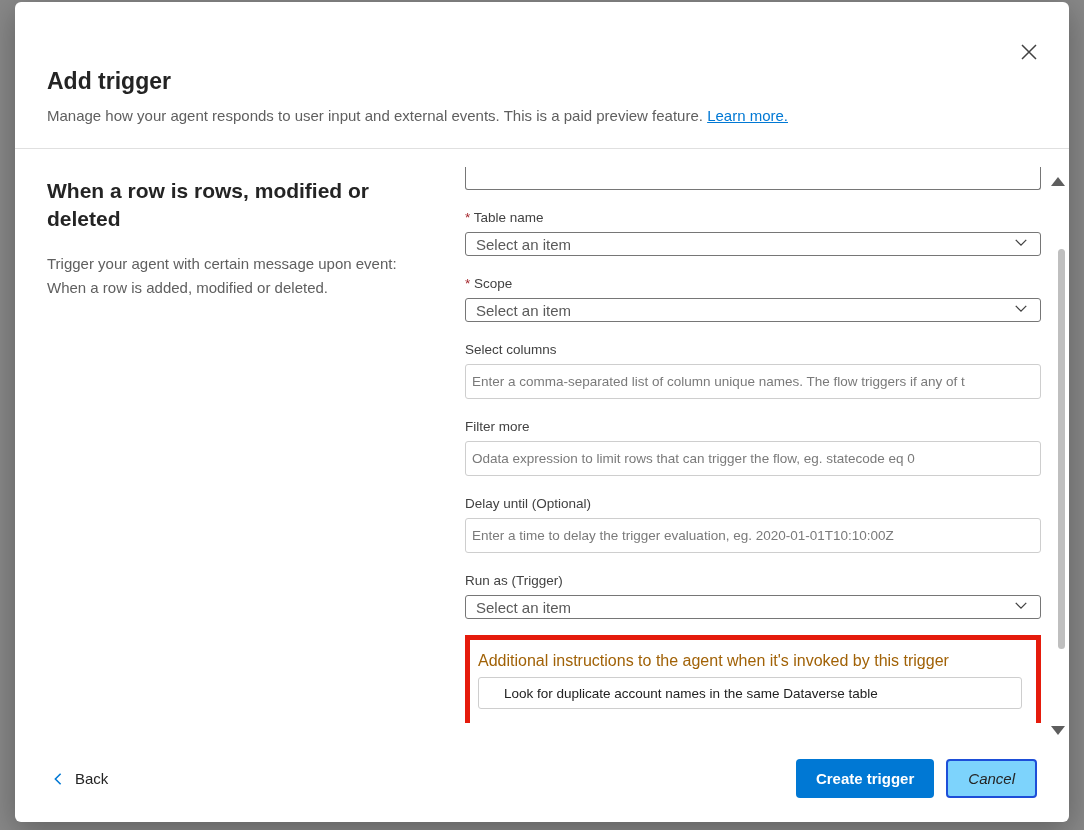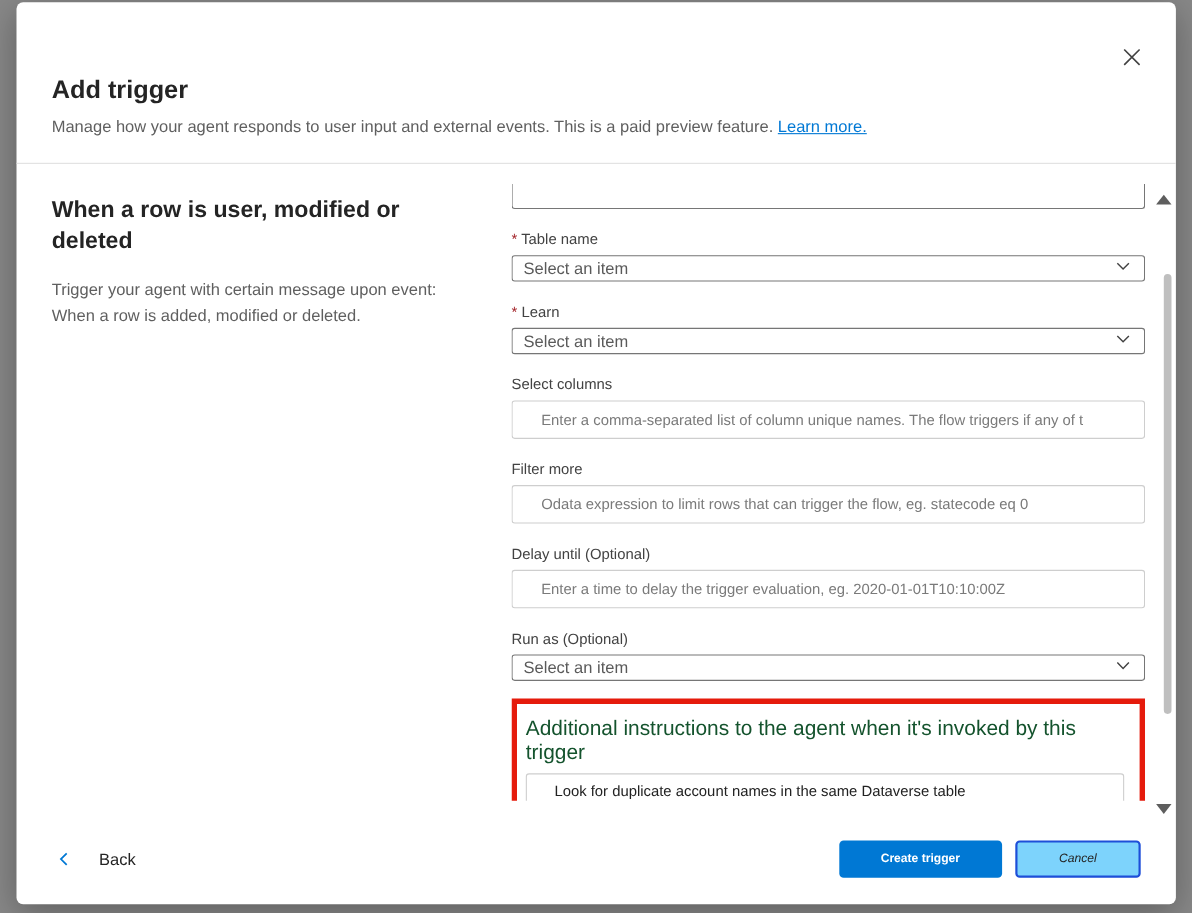--- a/index.html
+++ b/index.html
@@ -135,21 +135,21 @@
       height: 14px;
       stroke: #424242;
       stroke-width: 1.5;
       fill: none;
     }
     .textinput {
       width: 100%;
       height: 35px;
       border: 1px solid #cecece;
       border-radius: 3px;
-      padding: 0 26px;
+      padding: 0 6px;
       font-size: 13.5px;
       color: #222;
       background: #fff;
     }
     .textinput::placeholder {
       color: #7a7a7a;
     }
     .top-empty-box {
       width: 100%;
       height: 23px;
@@ -158,22 +158,22 @@
       border-bottom-right-radius: 3px;
       border-top: none;
       margin-bottom: 20px;
     }
     .highlight-box {
       border: 5px solid #e51b0c;
       padding: 12px 14px 16px 8px;
       margin-top: -4px;
     }
     .highlight-box .field-label {
-      font-size: 19px;
-      color: #14532d;
+      font-size: 16px;
+      color: #a16207;
       margin-bottom: 7px;
     }
     .highlight-input {
       width: 100%;
       height: 32px;
       border: 1px solid #cecece;
       border-radius: 3px;
       padding: 0 25px;
       font-size: 13.5px;
       color: #222;
@@ -206,40 +206,40 @@
     }
     .modal-footer {
       padding: 18px 32px 24px 32px;
       display: flex;
       align-items: center;
       justify-content: space-between;
     }
     .back-btn {
       display: flex;
       align-items: center;
-      gap: 25px;
+      gap: 10px;
       cursor: pointer;
       font-size: 15px;
       color: #242424;
       padding: 6px 4px;
     }
     .back-btn svg {
       width: 14px;
       height: 14px;
       stroke: #0078d4;
       stroke-width: 1.8;
       fill: none;
     }
     .footer-actions {
       display: flex;
       gap: 12px;
     }
     .btn {
-      padding: 9px 38px;
-      font-size: 11px;
+      padding: 9px 20px;
+      font-size: 15px;
       border-radius: 4px;
       cursor: pointer;
       border: none;
     }
     .btn-primary {
       background: #0078d4;
       color: #fff;
       font-weight: 600;
     }
     .btn-secondary {
@@ -262,21 +262,21 @@
     <div class="close-btn">
       <svg viewBox="0 0 16 16" fill="none">
           <path d="M1 1 L15 15 M15 1 L1 15"></path>
         </svg>
     </div>
   </div>
 
   <div class="modal-body">
 
     <div class="left-panel">
-      <div class="section-title">When a row is user, modified or deleted</div>
+      <div class="section-title">When a row is rows, modified or deleted</div>
       <div class="section-desc">Trigger your agent with certain message upon event: When a row is added, modified or deleted.</div>
     </div>
 
     <div class="right-panel">
       <div class="scroll-arrow up"></div>
       <div class="scrollbar-track"></div>
       <div class="scroll-arrow down"></div>
 
       <div class="form-scroll">
 
@@ -286,21 +286,21 @@
           <label class="field-label required">Table name</label>
           <div class="selectbox">
             <span>Select an item</span>
             <span class="chev"><svg viewBox="0 0 16 16">
                   <path d="M2 5 L8 11 L14 5"></path>
                 </svg></span>
           </div>
         </div>
 
         <div class="form-field">
-          <label class="field-label required">Learn</label>
+          <label class="field-label required">Scope</label>
           <div class="selectbox">
             <span>Select an item</span>
             <span class="chev"><svg viewBox="0 0 16 16">
                   <path d="M2 5 L8 11 L14 5"></path>
                 </svg></span>
           </div>
         </div>
 
         <div class="form-field">
           <label class="field-label">Select columns</label>
@@ -311,21 +311,21 @@
           <label class="field-label">Filter more</label>
           <input class="textinput" type="text" placeholder="Odata expression to limit rows that can trigger the flow, eg. statecode eq 0" style="">
         </div>
 
         <div class="form-field">
           <label class="field-label">Delay until (Optional)</label>
           <input class="textinput" type="text" placeholder="Enter a time to delay the trigger evaluation, eg. 2020-01-01T10:10:00Z" style="">
         </div>
 
         <div class="form-field">
-          <label class="field-label">Run as (Optional)</label>
+          <label class="field-label">Run as (Trigger)</label>
           <div class="selectbox">
             <span>Select an item</span>
             <span class="chev"><svg viewBox="0 0 16 16">
                   <path d="M2 5 L8 11 L14 5"></path>
                 </svg></span>
           </div>
         </div>
 
         <div class="highlight-box">
           <label class="field-label">Additional instructions to the agent when it's invoked by this trigger</label>

